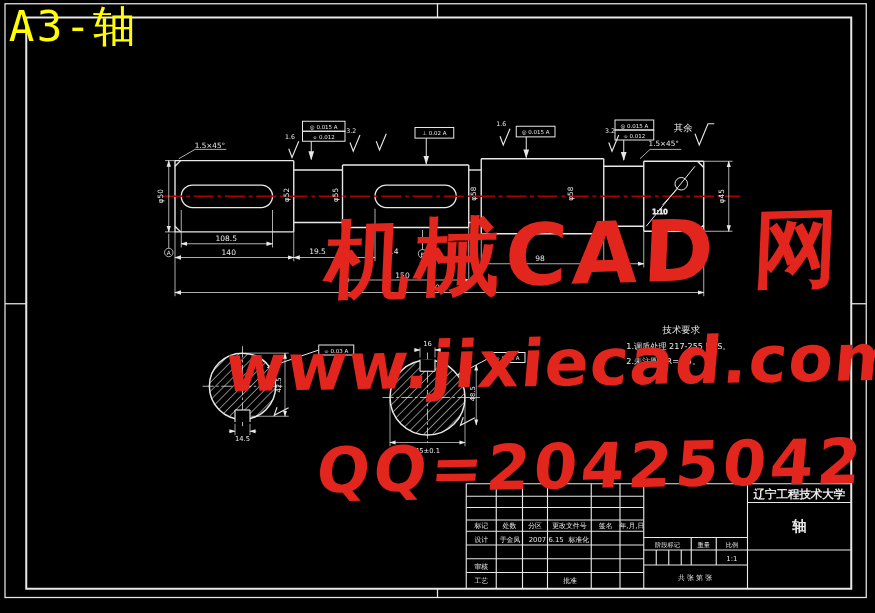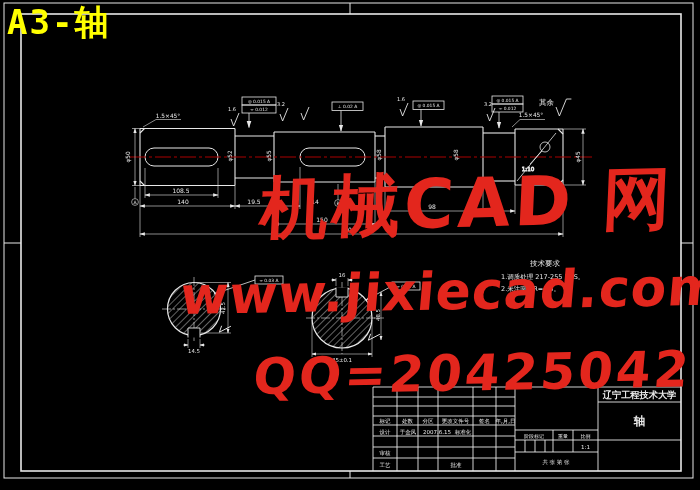--- a/index.html
+++ b/index.html
@@ -1,19 +1,19 @@
 <!DOCTYPE html>
 <html><head>
 <meta charset="utf-8">
 <style>
   html,body{margin:0;padding:0;background:#000;width:700px;height:490px;overflow:hidden;}
   #stage{position:relative;width:700px;height:490px;background:#000;font-family:"DejaVu Sans",sans-serif;}
   svg text{fill:#e8e8e8;font-family:"DejaVu Sans",sans-serif;}
   .sheet-label{position:absolute;left:7px;top:4px;color:#ffff00;font-family:"DejaVu Sans Mono",monospace;
-    font-weight:bold;font-size:34px;letter-spacing:2px;line-height:1.1;z-index:5;}
+    font-weight:normal;font-size:34px;letter-spacing:2px;line-height:1.1;z-index:5;}
   .wm{position:absolute;color:#e3261d;font-weight:bold;z-index:6;white-space:nowrap;
     font-family:"DejaVu Sans",sans-serif;transform-origin:left top;}
   .wm1{left:262px;top:164px;font-size:68px;transform:rotate(-1.5deg) skewX(-4deg);letter-spacing:4px;}
   .wm2{left:183px;top:266px;font-size:52px;transform:rotate(-1deg) skewX(-6deg);letter-spacing:1px;}
   .wm3{left:256px;top:348px;font-size:50px;transform:rotate(-1deg) skewX(-6deg);letter-spacing:3px;}
 </style>
 </head>
 <body>
 
 <div id="stage">

